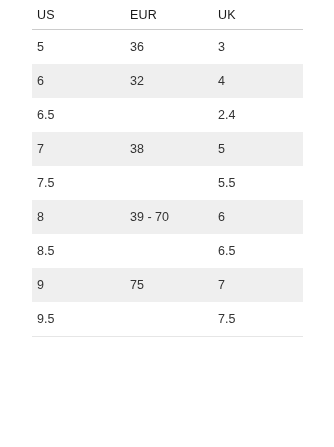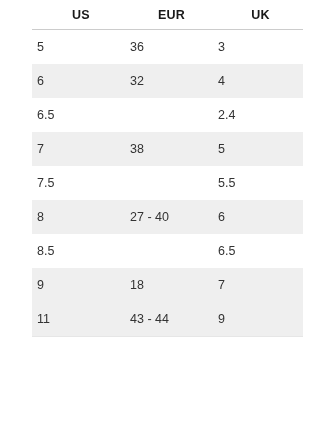--- a/index.html
+++ b/index.html
@@ -23,23 +23,23 @@
   table.size-table {
     border-collapse: collapse;
     width: 271px;
     table-layout: fixed;
   }
   table.size-table col.c-us  { width: 93px; }
   table.size-table col.c-eur { width: 88px; }
   table.size-table col.c-uk  { width: 90px; }
 
   table.size-table thead th {
-    text-align: center;
+    text-align: left;
     font-size: 12.5px;
-    font-weight: bold;
+    font-weight: normal;
     color: #1a1a1a;
     padding: 8px 0 7px 5px;
     border-bottom: 1px solid #cccccc;
     background: #ffffff;
     letter-spacing: 0.2px;
   }
   table.size-table tbody td {
     text-align: left;
     font-size: 12.5px;
     font-weight: normal;
@@ -97,33 +97,33 @@
         <td>38</td>
         <td>5</td>
       </tr>
       <tr class="row-plain">
         <td>7.5</td>
         <td></td>
         <td>5.5</td>
       </tr>
       <tr class="row-alt">
         <td>8</td>
-        <td>27 - 40</td>
+        <td>39 - 70</td>
         <td>6</td>
       </tr>
       <tr class="row-plain">
         <td>8.5</td>
         <td></td>
         <td>6.5</td>
       </tr>
       <tr class="row-alt">
         <td>9</td>
-        <td>18</td>
+        <td>75</td>
         <td>7</td>
       </tr>
-      <tr class="row-alt">
-        <td>11</td>
-        <td>43 - 44</td>
-        <td>9</td>
+      <tr class="row-plain">
+        <td>9.5</td>
+        <td></td>
+        <td>7.5</td>
       </tr>
     </tbody>
   </table>
 </div>
 
 </body></html>

